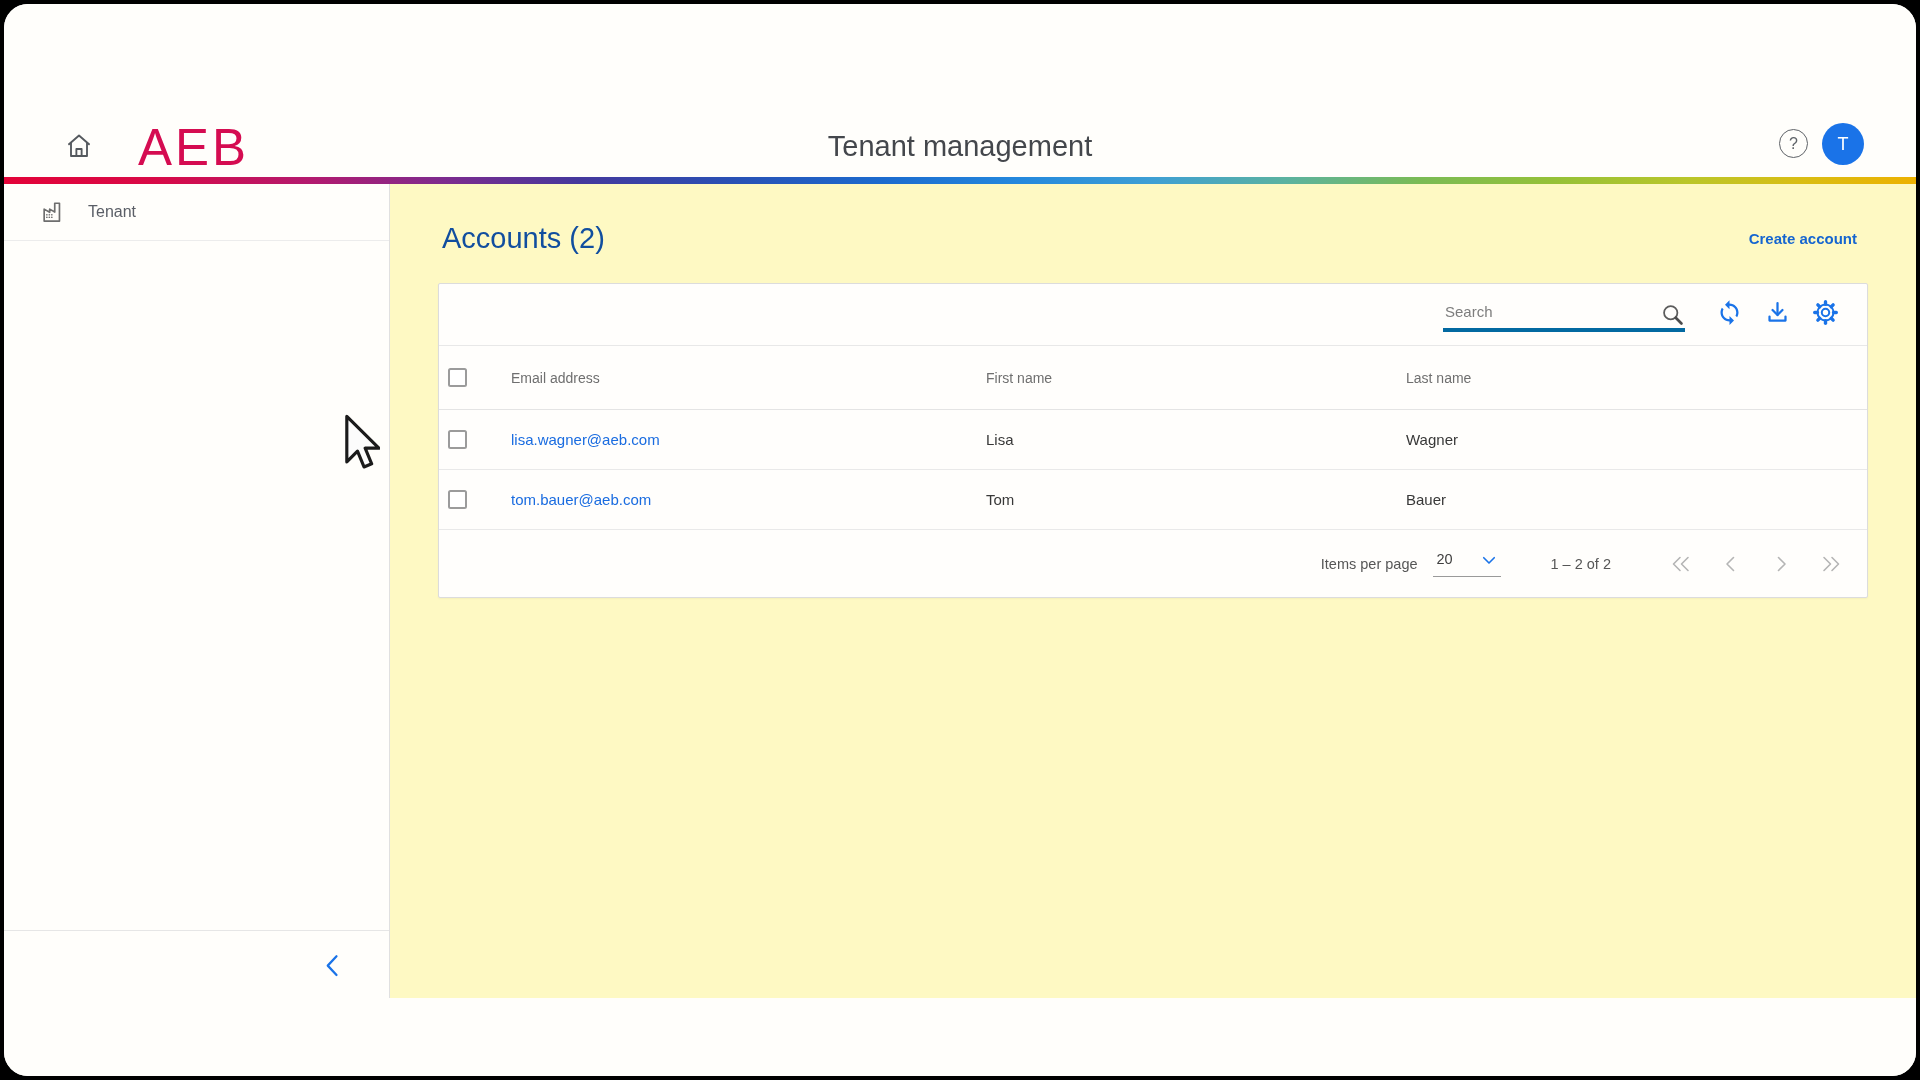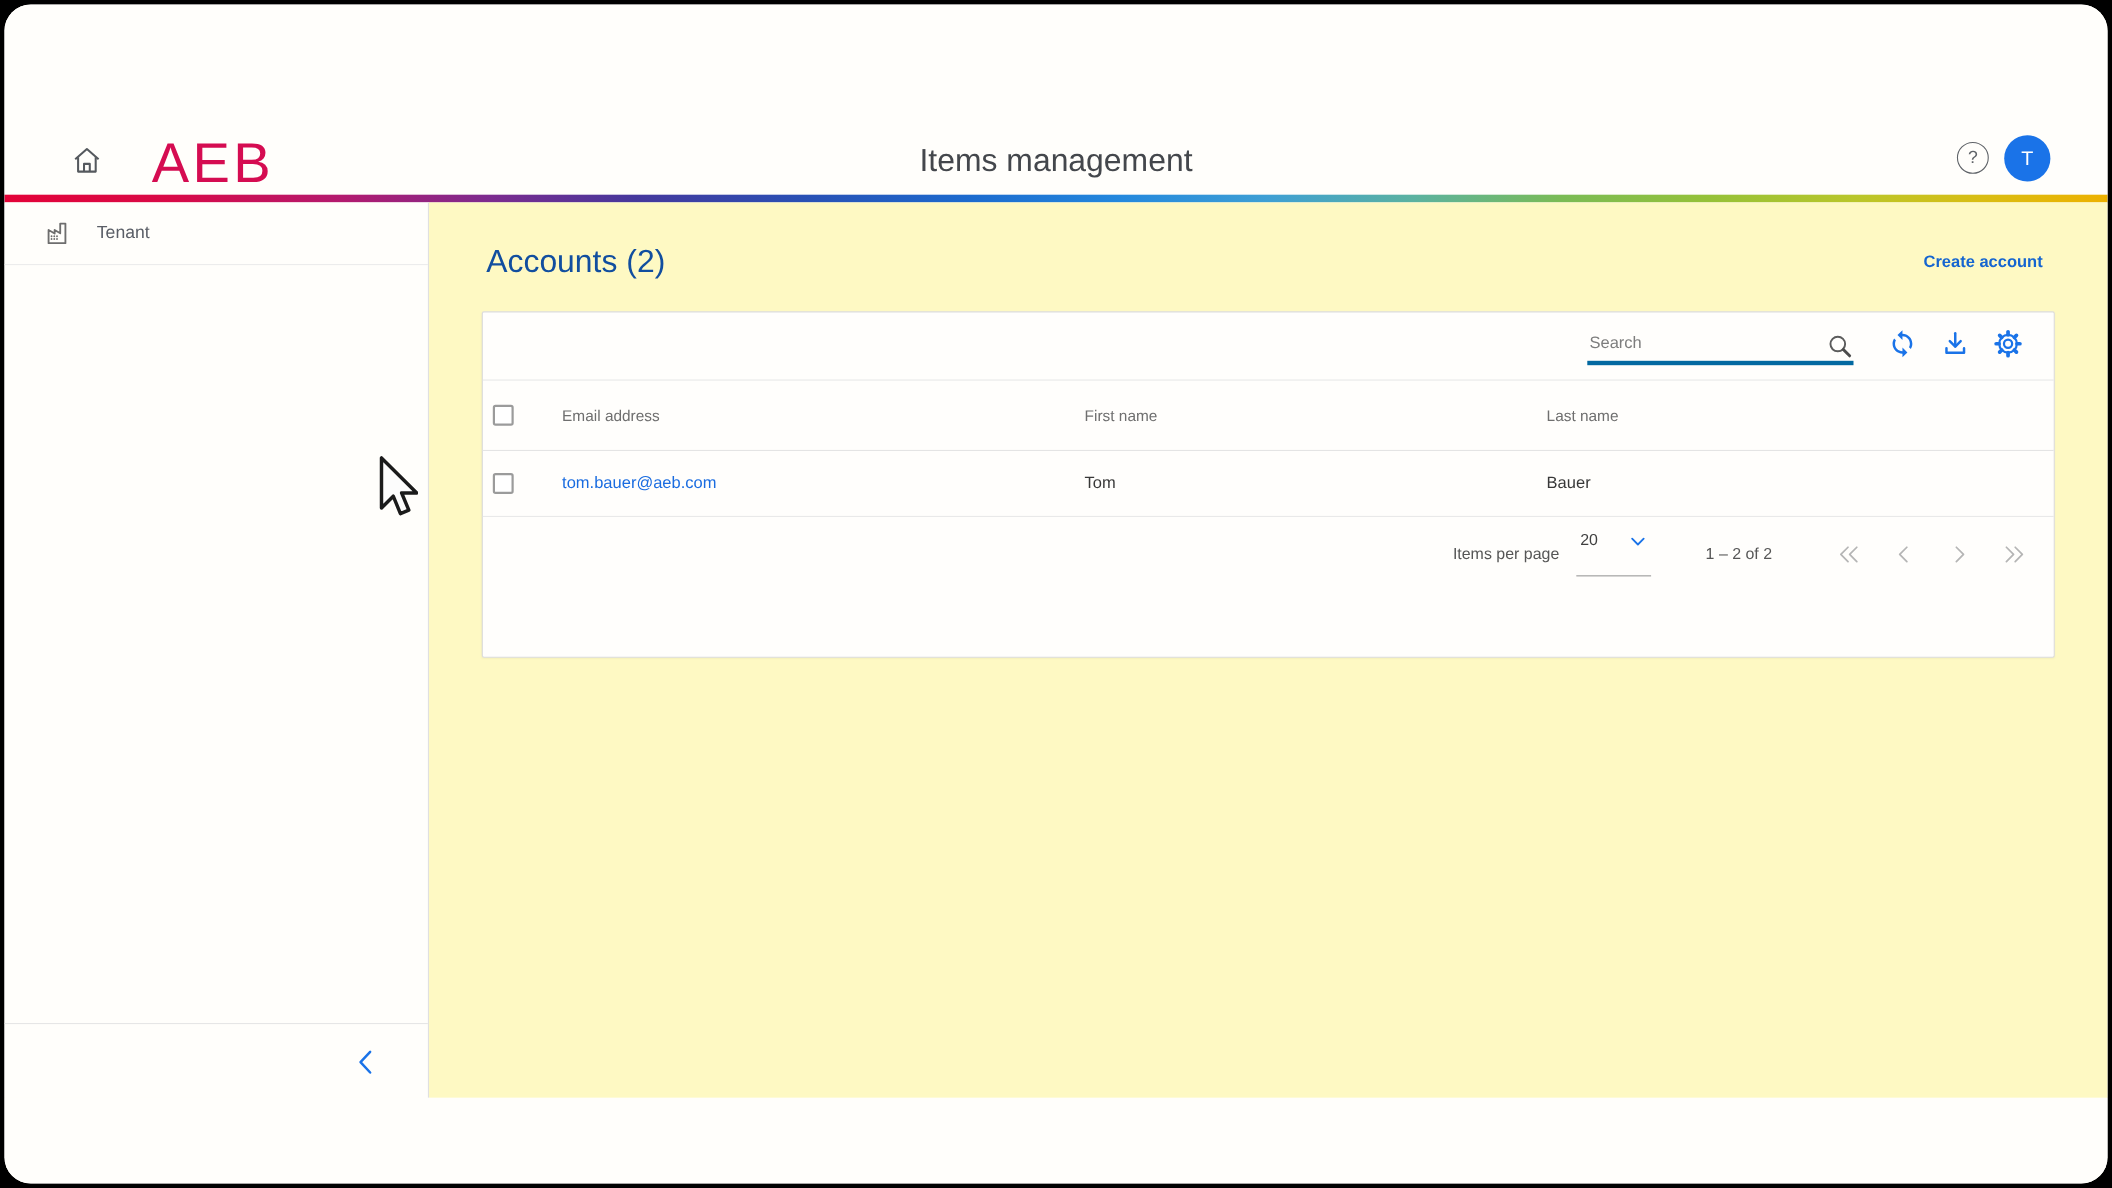--- a/index.html
+++ b/index.html
@@ -77,21 +77,21 @@
   .checkbox { width:19px; height:19px; border:2px solid #9b9b9b; border-radius:2.5px;
               background:#fff; cursor:pointer; }
   .email-link { font-size:15px; color:#1a6ce0; cursor:pointer; }
   .cell-text { font-size:15px; color:#383838; }
 
   .card-footer { height:67px; display:flex; align-items:center; justify-content:flex-end;
                  padding-right:24px; }
   .ipp-label { font-size:14.5px; color:#565656; }
   .ipp-select { display:flex; align-items:flex-start; justify-content:space-between;
                 width:68px; margin-left:15px; border-bottom:1px solid #9a9a9a;
-                padding:0 2px 17px 4px; cursor:pointer; }
+                padding:0 2px 3px 4px; cursor:pointer; }
   .ipp-value { font-size:14.5px; color:#3f3f3f; }
   .range-label { font-size:14.5px; color:#565656; margin-left:50px; }
   .pager { display:flex; align-items:center; margin-left:58px; gap:26px; }
   .pager-btn { width:24px; height:24px; cursor:pointer; }
 
   .below-strip { position:absolute; top:994px; left:0; width:100%; height:78px; background:#fffefb; }
 
   .cursor { position:absolute; left:340px; top:408px; pointer-events:none; }
 </style>
 </head>
@@ -103,21 +103,21 @@
     <div class="home-btn">
       <span>
         <svg width="30" height="30" viewBox="0 0 24 24" fill="none" stroke="#55595e" stroke-width="1.5" stroke-linejoin="round">
           <path d="M3.5 11 L12 3.6 L20.5 11"></path>
           <path d="M5.6 9.6 V20 H18.4 V9.6"></path>
           <path d="M9.9 20 V14.4 H14.1 V20"></path>
         </svg>
       </span>
     </div>
     <div class="logo">AEB</div>
-    <div class="app-title">Items management</div>
+    <div class="app-title">Tenant management</div>
     <div class="help-btn">
       <span>?</span>
     </div>
     <div class="avatar">
       <span>T</span>
     </div>
   </div>
 
   <div class="gradient-bar"></div>
 
@@ -208,20 +208,28 @@
           </div>
         <div class="col-label">Email address</div>
         <div class="col-label">First name</div>
         <div class="col-label">Last name</div>
       </div>
 
       <div class="tbl-row">
         <div class="cb-cell">
             <div class="checkbox"></div>
           </div>
+        <div class="email-link">lisa.wagner@aeb.com</div>
+        <div class="cell-text">Lisa</div>
+        <div class="cell-text">Wagner</div>
+      </div>
+      <div class="tbl-row">
+        <div class="cb-cell">
+            <div class="checkbox"></div>
+          </div>
         <div class="email-link">tom.bauer@aeb.com</div>
         <div class="cell-text">Tom</div>
         <div class="cell-text">Bauer</div>
       </div>
 
       <div class="card-footer">
         <span class="ipp-label">Items per page</span>
         <div class="ipp-select">
           <span class="ipp-value">20</span>
           <span>

